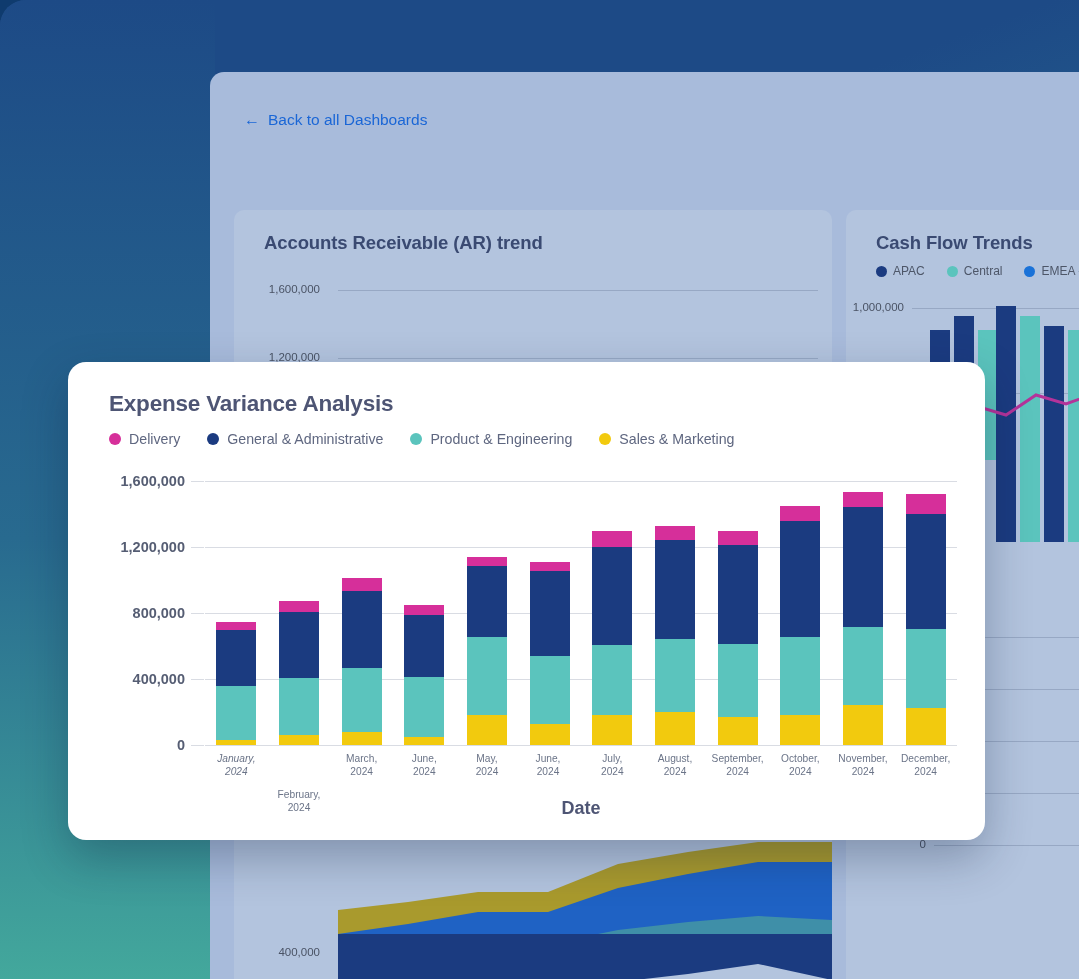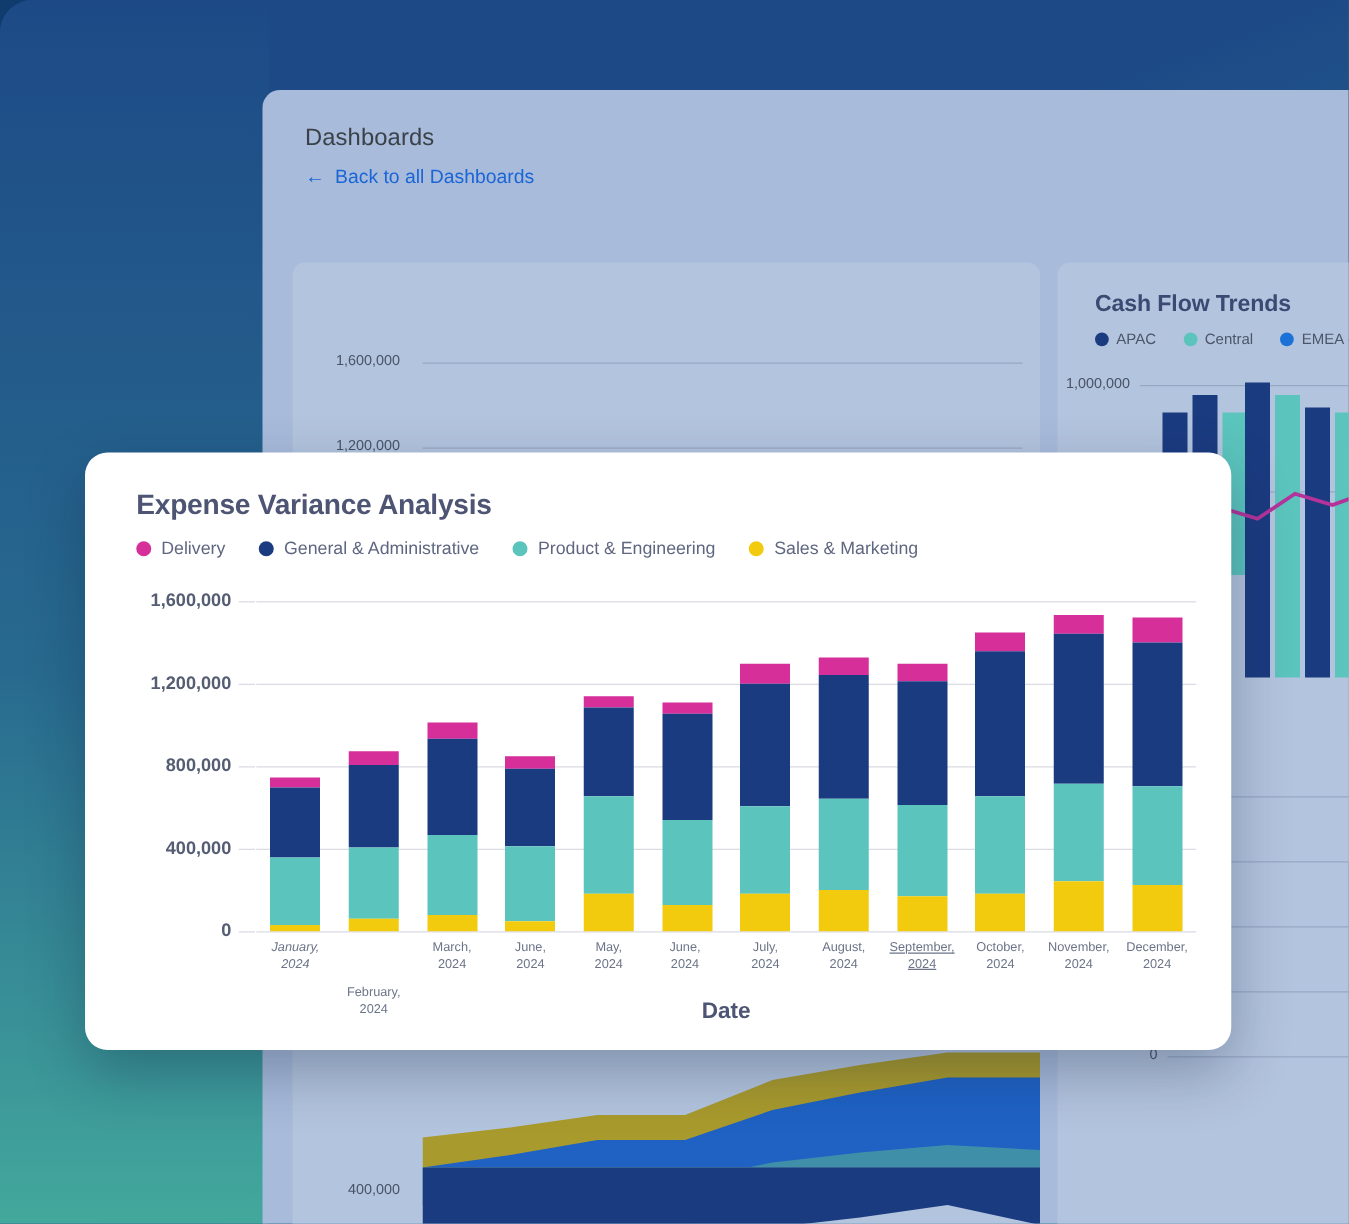--- a/index.html
+++ b/index.html
@@ -144,28 +144,28 @@
 </style>
 </head>
 <body>
 
 <div id="backdrop"></div>
 <div id="backdrop-left"></div>
 
 <div id="dash-window">
 
   <div id="dash-header">
-    <div id="breadcrumb">Dashboards</div>
     <div id="back-link">
       <span class="arrow">←</span>
       <span>Back to all Dashboards</span>
     </div>
   </div>
 
   <div class="panel" id="panel-ar">
+    <div class="panel-title">Accounts Receivable (AR) trend</div>
     <div class="mini-axis">
       <div class="mini-ylabel" style="left:0px; top:73px;">1,600,000</div>
       <div class="mini-gridline" style="left:104px; top:80px; width:480px;"></div>
       <div class="mini-ylabel" style="left:0px; top:141px;">1,200,000</div>
       <div class="mini-gridline" style="left:104px; top:148px; width:480px;"></div>
       <div class="ar-bar" style="left:222px; height:18px;"></div>
       <div class="ar-bar" style="left:278px; height:37px;"></div>
       <div class="ar-bar" style="left:334px; height:44px;"></div>
       <div class="ar-bar" style="left:390px; height:48px;"></div>
       <div class="ar-bar" style="left:446px; height:58px;"></div>
@@ -388,21 +388,21 @@
           <div>2024</div>
         </div>
         <div class="xtick" style="left: 365.333px;">
           <div>July,</div>
           <div>2024</div>
         </div>
         <div class="xtick" style="left: 428px;">
           <div>August,</div>
           <div>2024</div>
         </div>
-        <div class="xtick" style="left: 490.667px; text-decoration: underline;">
+        <div class="xtick" style="left: 490.667px;">
           <div>September,</div>
           <div>2024</div>
         </div>
         <div class="xtick" style="left: 553.333px;">
           <div>October,</div>
           <div>2024</div>
         </div>
         <div class="xtick" style="left: 616px;">
           <div>November,</div>
           <div>2024</div>

